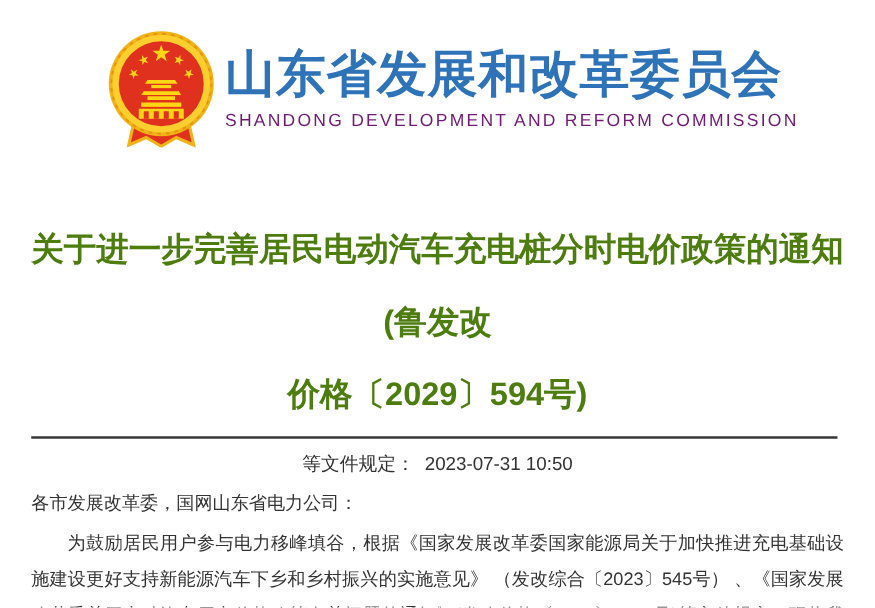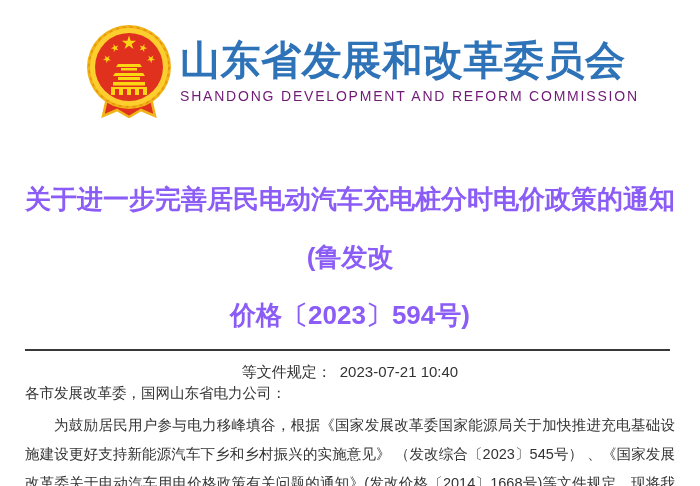--- a/index.html
+++ b/index.html
@@ -36,39 +36,39 @@
     white-space: nowrap;
   }
 
   
   .article { padding: 0 25px; }
   .doc-title {
     margin-top: 53px;
     text-align: center;
     font-size: 26px;
     font-weight: 700;
-    color: #8b5cf6;
+    color: #4d7c0f;
     line-height: 58px;
   }
   .doc-title .line { display: block; }
   .divider {
     border: none;
     border-top: 2px solid #38383a;
     margin: 5px 5px 0 0;
   }
   .pub-date {
     margin-top: 10px;
     text-align: center;
     font-size: 15px;
     color: #333333;
     line-height: 22px;
   }
   .pub-date .val { margin-left: 8px; }
   .salutation {
-    margin-top: 0;
+    margin-top: 10px;
     font-size: 14.5px;
     color: #333333;
     line-height: 20px;
   }
   .body-para {
     margin-top: 8px;
     font-size: 14.5px;
     color: #333333;
     line-height: 29px;
     text-indent: 2em;
@@ -119,27 +119,27 @@
     </div>
     <div class="org-names">
       <div class="org-cn">山东省发展和改革委员会</div>
       <div class="org-en">SHANDONG DEVELOPMENT AND REFORM COMMISSION</div>
     </div>
   </header>
 
   <main class="article">
     <h1 class="doc-title">
       <span class="line">关于进一步完善居民电动汽车充电桩分时电价政策的通知(鲁发改</span>
-      <span class="line">价格〔2023〕594号)</span>
+      <span class="line">价格〔2029〕594号)</span>
     </h1>
 
     <hr class="divider">
 
     <div class="pub-date">
-      <span class="lbl">等文件规定：</span><span class="val">2023-07-21 10:40</span>
+      <span class="lbl">等文件规定：</span><span class="val">2023-07-31 10:50</span>
     </div>
 
     <p class="salutation">各市发展改革委，国网山东省电力公司：</p>
 
     <p class="body-para">为鼓励居民用户参与电力移峰填谷，根据《国家发展改革委国家能源局关于加快推进充电基础设施建设更好支持新能源汽车下乡和乡村振兴的实施意见》 （发改综合〔2023〕545号） 、《国家发展改革委关于电动汽车用电价格政策有关问题的通知》(发改价格〔2014〕1668号)等文件规定，现将我省居民电动汽车充电桩分时电价政策有关事项通知如下：</p>
   </main>
 
 </div>
 
 </body></html>

